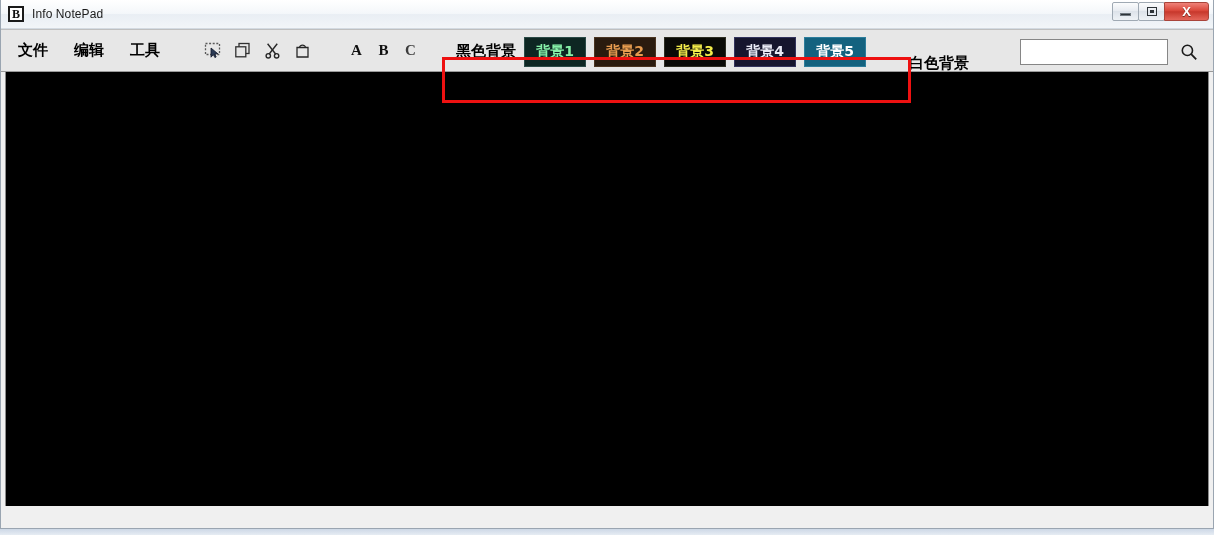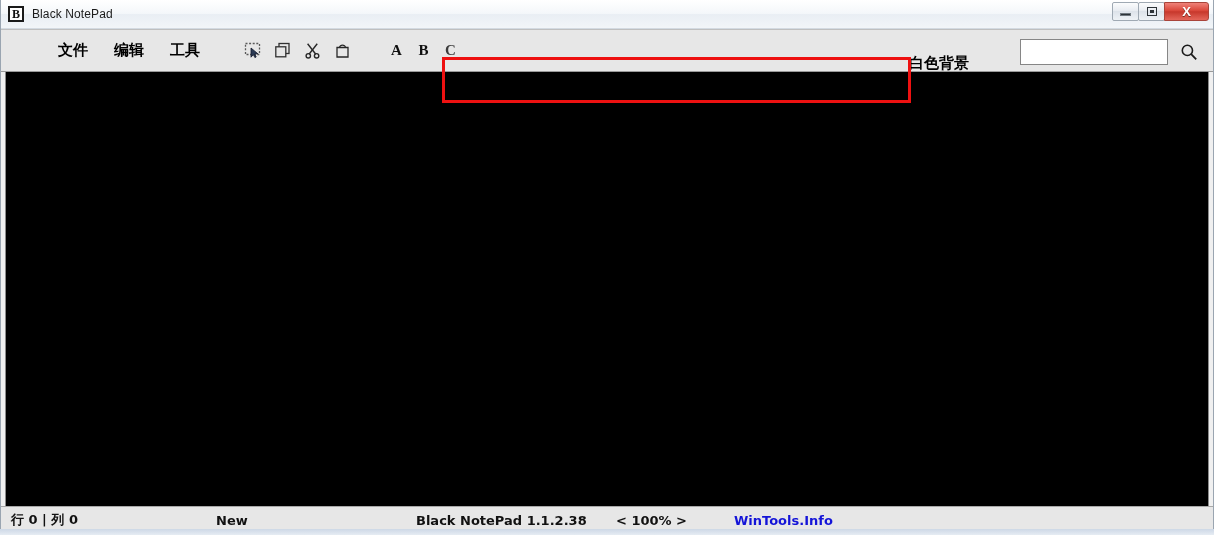--- a/index.html
+++ b/index.html
@@ -130,21 +130,20 @@
   
   #toolbar {
     position: relative;
     height: 43px;
     background: #e7e7e7;
     border-top: 1px solid #bfbfbf;
     border-bottom: 1px solid #9a9a9a;
     display: flex;
     align-items: center;
     box-sizing: border-box;
-    padding-left: 40px;
   }
   .menu-item {
     font-size: 15px;
     color: #000000;
     font-weight: bold;
     padding: 3px 9px;
     margin-left: 8px;
     white-space: nowrap;
     font-family: "DejaVu Sans", sans-serif;
   }
@@ -302,21 +301,21 @@
 </style>
 </head>
 <body>
 
 <div id="desktop"></div>
 
 <div id="window">
 
   <div id="titlebar">
     <div id="app-icon">B</div>
-    <div id="title-text">Black NotePad</div>
+    <div id="title-text">Info NotePad</div>
 
     <div id="winbtns">
       <div class="winbtn">
         <span class="glyph-min"></span>
       </div>
       <div class="winbtn">
         <span class="glyph-max"></span>
       </div>
       <div class="winbtn close">
         <span class="glyph-close">X</span>
@@ -354,43 +353,45 @@
       <svg width="17" height="17" viewBox="0 0 17 17" aria-hidden="true">
         <path d="M3 5.5 L3 15 L14 15 L14 5.5 Z" fill="none" stroke="#272727" stroke-width="1.3"></path>
         <path d="M5.6 5.5 C5.6 2.4 11.4 2.4 11.4 5.5" fill="none" stroke="#272727" stroke-width="1.3"></path>
       </svg>
     </div>
 
     <div class="letter-btn" style="margin-left:28px">A</div>
     <div class="letter-btn">B</div>
     <div class="letter-btn dim">C</div>
 
+    <div id="bg-group">
+      <div class="bg-plain">黑色背景</div>
+
+      <div class="bg-swatch" style="background:#0d2622;color:#86f0a8;border:1px solid #2b4a46;">背景1</div>
+      <div class="bg-swatch" style="background:#2a1b0e;color:#e79c4f;border:1px solid #4a3420;">背景2</div>
+      <div class="bg-swatch" style="background:#0a0a06;color:#f2eb4a;border:1px solid #2d2d22;">背景3</div>
+      <div class="bg-swatch" style="background:#16152e;color:#e9e9f5;border:1px solid #33335c;">背景4</div>
+      <div class="bg-swatch" style="background:#14627f;color:#ffffff;border:1px solid #2d7d9b;">背景5</div>
+    </div>
 
     <div id="white-bg-label">白色背景</div>
 
     <div id="search-wrap">
       <input id="search-input" type="text" value="" style="">
       <span id="search-icon">
         <svg width="18" height="18" viewBox="0 0 18 18" aria-hidden="true">
           <circle cx="7.4" cy="7.4" r="5.1" fill="none" stroke="#1b1b1b" stroke-width="1.6"></circle>
           <line x1="11.2" y1="11.2" x2="16.2" y2="16.4" stroke="#1b1b1b" stroke-width="1.8"></line>
         </svg>
       </span>
     </div>
 
     <div id="annotation-box"></div>
   </div>
 
   <div id="editor-area">
     <div id="editor-text"></div>
   </div>
 
-  <div id="statusbar">
-    <div class="status-cell" style="left:10px">行 0 | 列 0</div>
-    <div class="status-cell" style="left:215px">New</div>
-    <div class="status-cell" style="left:415px">Black NotePad 1.1.2.38</div>
-    <div class="status-cell" style="left:615px">&lt; 100% &gt;</div>
-    <div class="status-cell" id="status-link" style="left:733px">WinTools.Info</div>
-  </div>
 
 </div>
 
 <div id="bottom-strip"></div>
 
 </body></html>

